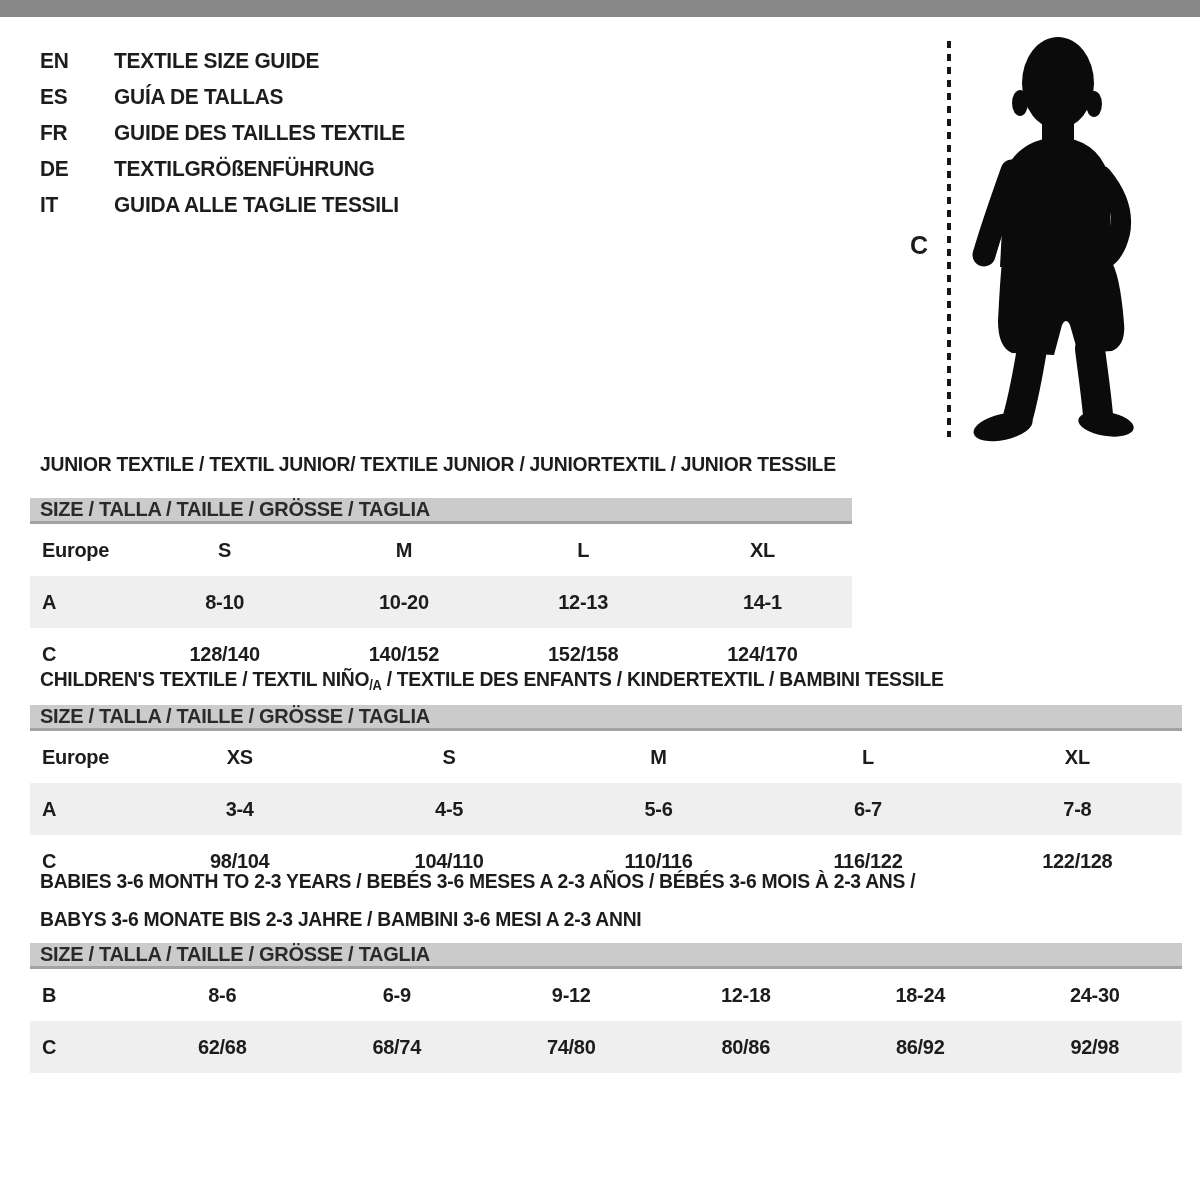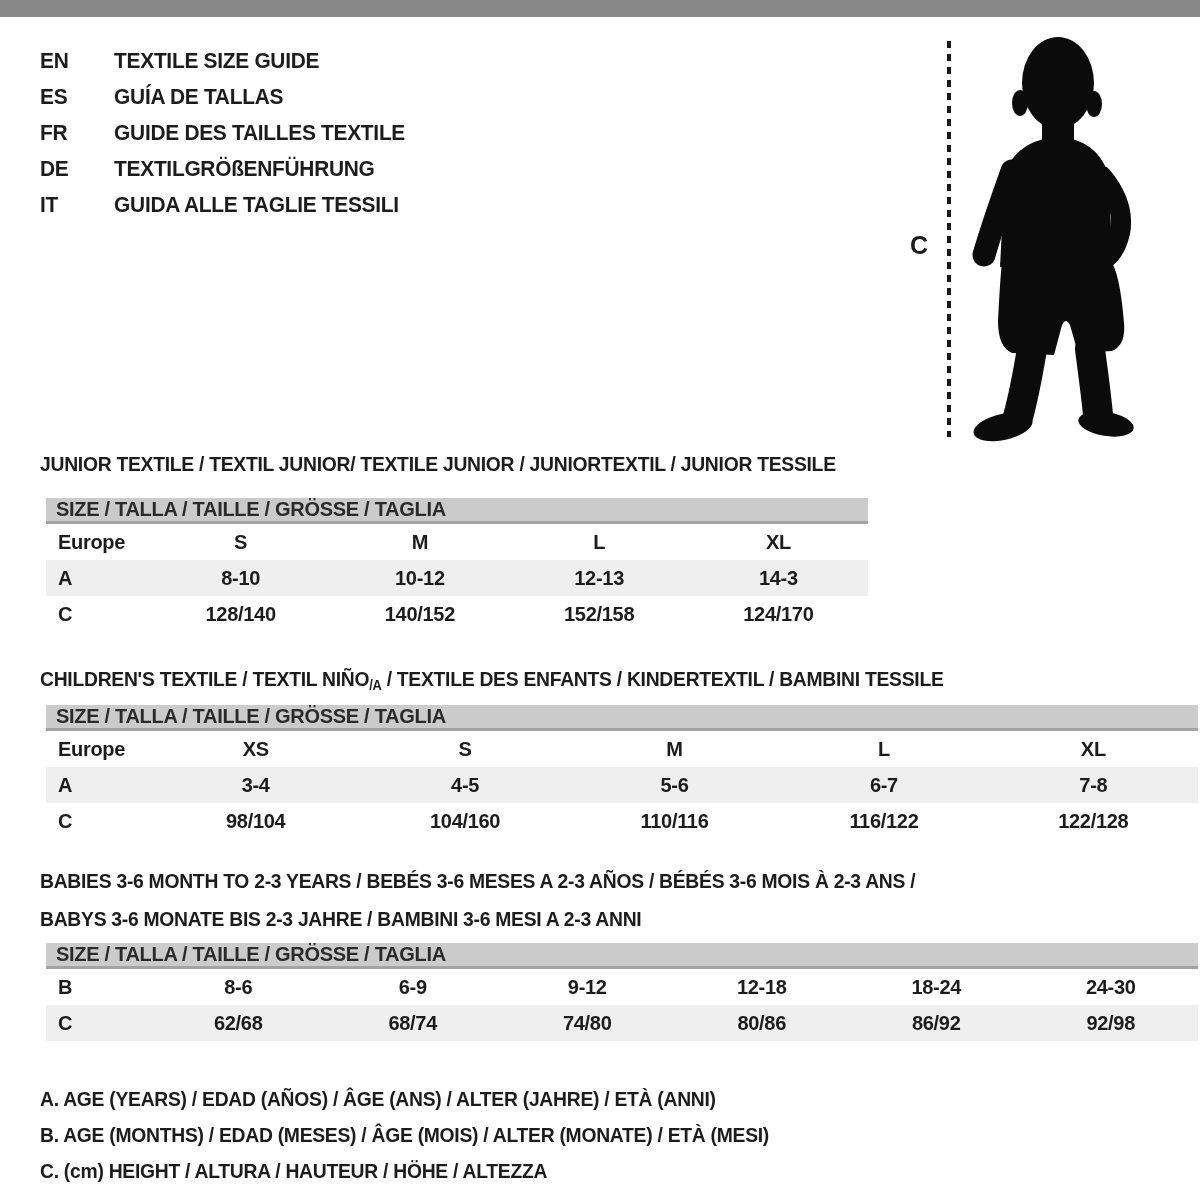--- a/index.html
+++ b/index.html
@@ -21,25 +21,25 @@
   .dash-line { position:absolute; left:947px; top:24px; width:4px; height:396px;
                background:repeating-linear-gradient(to bottom,#161616 0 7px, transparent 7px 13px); }
   .silhouette{ position:absolute; left:958px; top:14px; }
 
   
   .sec-heading { position:absolute; left:40px; font-size:21px; font-weight:700; white-space:nowrap;
                  transform:scaleX(0.92); transform-origin:0 0; line-height:26px; }
   .sub-a { font-size:14px; vertical-align:-4px; font-weight:700; }
 
   
-  .size-table { position:absolute; left:46px; }
+  .size-table { position:absolute; left:30px; }
   .bar  { height:26px; background:#cbcbcb; border-bottom:3px solid #a3a3a3;
           display:flex; align-items:center; padding-left:10px;
           font-size:20px; font-weight:700; color:#2a2a2a; }
-  .trow { display:flex; height:36px; align-items:center; font-size:20px; font-weight:700; background:#ffffff; }
+  .trow { display:flex; height:52px; align-items:center; font-size:20px; font-weight:700; background:#ffffff; }
   .trow.alt { background:#efefef; }
   .rlabel { width:105px; padding-left:12px; }
   .val  { flex:1; text-align:center; }
 
   
   .legend { position:absolute; left:40px; top:1064px; }
   .legend div { height:36px; line-height:36px; font-size:21px; font-weight:700; white-space:nowrap;
                 transform:scaleX(0.92); transform-origin:0 50%; }
 </style>
 </head>
@@ -97,23 +97,23 @@
     <div class="trow">
       <span class="rlabel">Europe</span>
       <span class="val">S</span>
       <span class="val">M</span>
       <span class="val">L</span>
       <span class="val">XL</span>
     </div>
     <div class="trow alt">
       <span class="rlabel">A</span>
       <span class="val">8-10</span>
-      <span class="val">10-12</span>
+      <span class="val">10-20</span>
       <span class="val">12-13</span>
-      <span class="val">14-3</span>
+      <span class="val">14-1</span>
     </div>
     <div class="trow">
       <span class="rlabel">C</span>
       <span class="val">128/140</span>
       <span class="val">140/152</span>
       <span class="val">152/158</span>
       <span class="val">124/170</span>
     </div>
   </div>
 
@@ -132,21 +132,21 @@
       <span class="rlabel">A</span>
       <span class="val">3-4</span>
       <span class="val">4-5</span>
       <span class="val">5-6</span>
       <span class="val">6-7</span>
       <span class="val">7-8</span>
     </div>
     <div class="trow">
       <span class="rlabel">C</span>
       <span class="val">98/104</span>
-      <span class="val">104/160</span>
+      <span class="val">104/110</span>
       <span class="val">110/116</span>
       <span class="val">116/122</span>
       <span class="val">122/128</span>
     </div>
   </div>
 
   <div class="sec-heading" style="top:845px; line-height:38px">
     <div>BABIES 3-6 MONTH TO 2-3 YEARS / BEBÉS 3-6 MESES A 2-3 AÑOS / BÉBÉS 3-6 MOIS À 2-3 ANS /</div>
     <div>BABYS 3-6 MONATE BIS 2-3 JAHRE / BAMBINI 3-6 MESI A 2-3 ANNI</div>
   </div>
@@ -165,19 +165,14 @@
       <span class="rlabel">C</span>
       <span class="val">62/68</span>
       <span class="val">68/74</span>
       <span class="val">74/80</span>
       <span class="val">80/86</span>
       <span class="val">86/92</span>
       <span class="val">92/98</span>
     </div>
   </div>
 
-  <div class="legend">
-    <div>A. AGE (YEARS) / EDAD (AÑOS) / ÂGE (ANS) / ALTER (JAHRE) / ETÀ (ANNI)</div>
-    <div>B. AGE (MONTHS) / EDAD (MESES) / ÂGE (MOIS) / ALTER (MONATE) / ETÀ (MESI)</div>
-    <div>C. (cm) HEIGHT / ALTURA / HAUTEUR / HÖHE / ALTEZZA</div>
-  </div>
 
 </div>
 
 </body></html>

